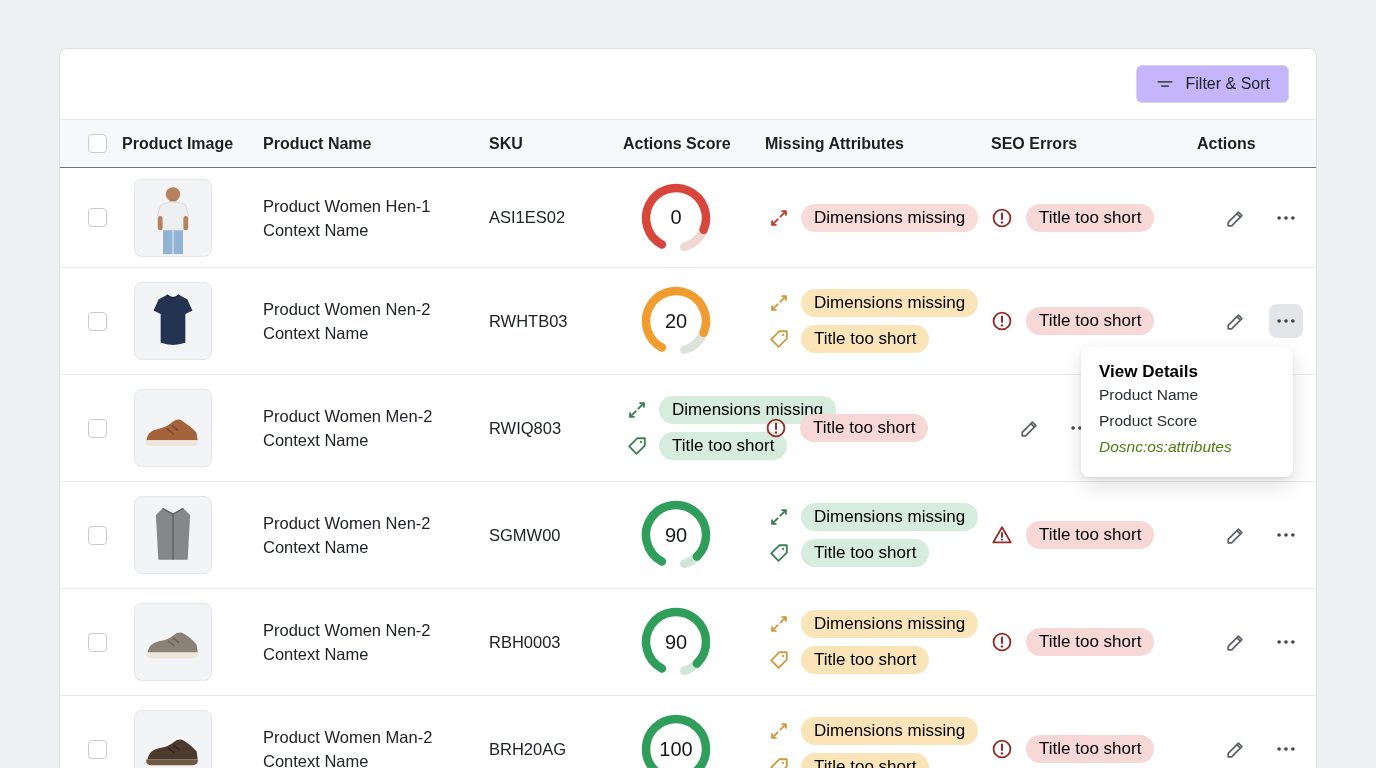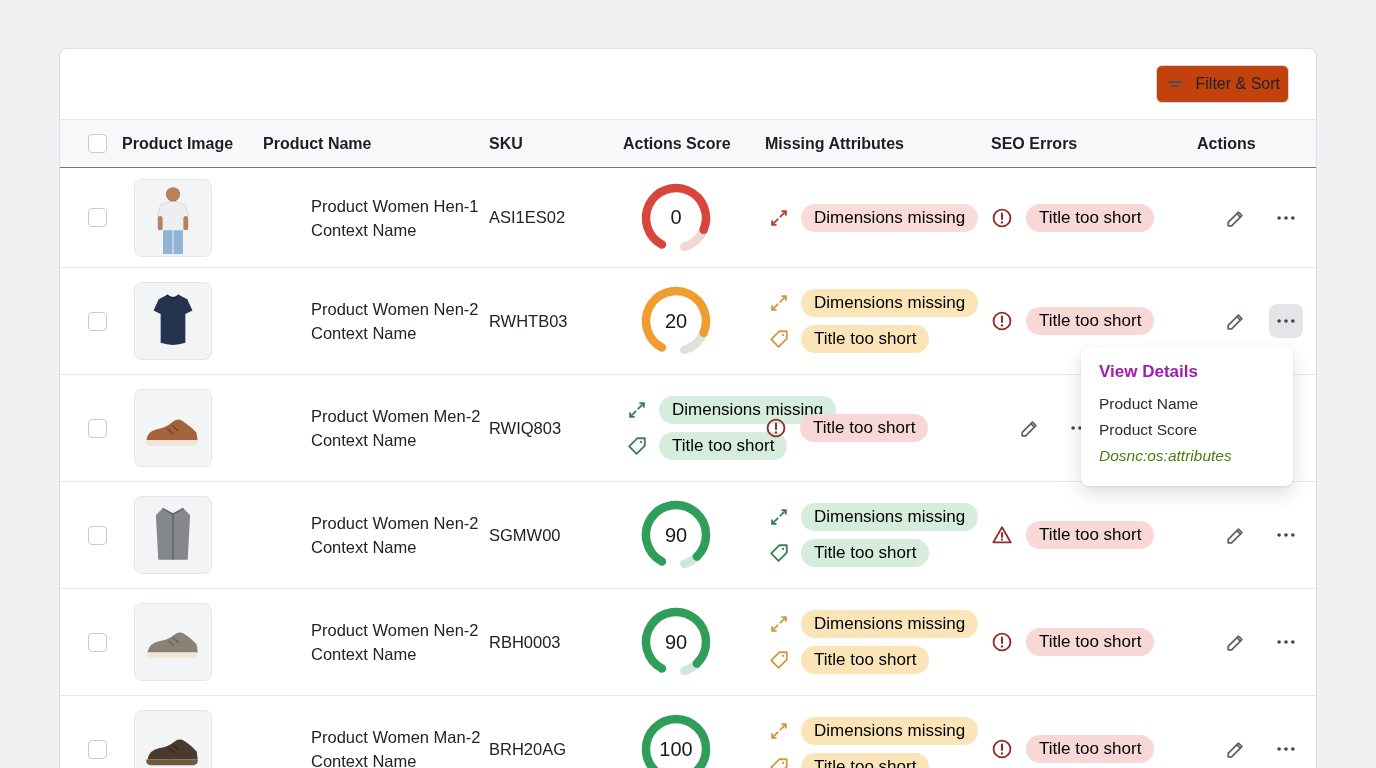--- a/index.html
+++ b/index.html
@@ -9,23 +9,23 @@
     font-family:"Liberation Sans","DejaVu Sans",sans-serif;
     color:#202428;
     position:relative;
   }
   .card {
     position:absolute; left:59px; top:48px; width:1258px; height:860px;
     background:#fff; border:1px solid #dcdfe3; border-radius:8px;
   }
   .topbar { height:70px; position:relative; }
   .filter-btn {
-    position:absolute; top:16px; right:27px; height:38px; padding:0 8px;
+    position:absolute; top:16px; right:27px; height:38px; padding:0 18px;
     display:flex; align-items:center; gap:11px;
-    background:#c2410c; border:1px solid #d3d7db; border-radius:6px;
+    background:#c4b5fd; border:1px solid #d3d7db; border-radius:6px;
     font-family:inherit; font-size:16px; color:#202428; cursor:pointer;
   }
   .grid-row {
     display:grid;
     grid-template-columns:62px 141px 226px 134px 142px 226px 206px 1fr;
     align-items:center;
   }
   .thead {
     height:49px; background:#f7f8f9;
     border-top:1px solid #e7e9ec; border-bottom:1px solid #737373;
@@ -36,21 +36,21 @@
   .cell-check { padding-left:28px; }
   .checkbox {
     width:19px; height:19px; border:1.5px solid #c6cbd1; border-radius:4px;
     background:#fff; cursor:pointer;
   }
   .pimg {
     margin-left:12px; width:78px; height:78px;
     border:1px solid #e4e6e9; border-radius:8px; background:#f3f4f6;
     display:flex; align-items:center; justify-content:center; overflow:hidden;
   }
-  .pname { font-size:16.5px; line-height:24px; color:#202327; display:flex; flex-direction:column;margin-left:48px; }
+  .pname { font-size:16.5px; line-height:24px; color:#202327; display:flex; flex-direction:column; }
   .sku { font-size:16.5px; color:#202327; }
   .gauge { position:relative; width:78px; height:78px; margin-left:14px; }
   .gauge .val {
     position:absolute; inset:0; display:flex; align-items:center; justify-content:center;
     font-size:20px; color:#17191b;
   }
   .attr-stack { display:flex; flex-direction:column; gap:8px; padding-left:3px; }
   .attr-line { display:flex; align-items:center; gap:11px; }
   .attr-icon { width:22px; height:22px; display:flex; flex:none; }
   .badge {
@@ -60,21 +60,21 @@
   .seo-cell { display:flex; align-items:center; gap:13px; }
   .actions { display:flex; align-items:center; gap:16px; padding-left:22px; }
   .iconbtn { border:0; background:transparent; padding:6px; border-radius:8px; display:flex; cursor:pointer; }
   .iconbtn.active { background:#e3e5e8; }
   .menu {
     position:absolute; left:1021px; top:298px; width:212px;
     background:#fff; border-radius:8px;
     box-shadow:0 1px 3px rgba(0,0,0,.08), 0 8px 20px rgba(0,0,0,.13);
     padding:15px 18px 17px; z-index:10;
   }
-  .menu-title { font-size:17px; font-weight:700; color:#a21caf; margin-bottom:9px; }
+  .menu-title { font-size:17px; font-weight:700; color:#000000; }
   .menu-item { font-size:15.5px; color:#2a2e33; padding:4px 0; cursor:pointer; }
   .menu-item.muted { color:#4d7c0f;font-style:italic; }
 </style>
 </head>
 <body>
 
 <div class="card">
 
   <div class="topbar">
     <button class="filter-btn">

